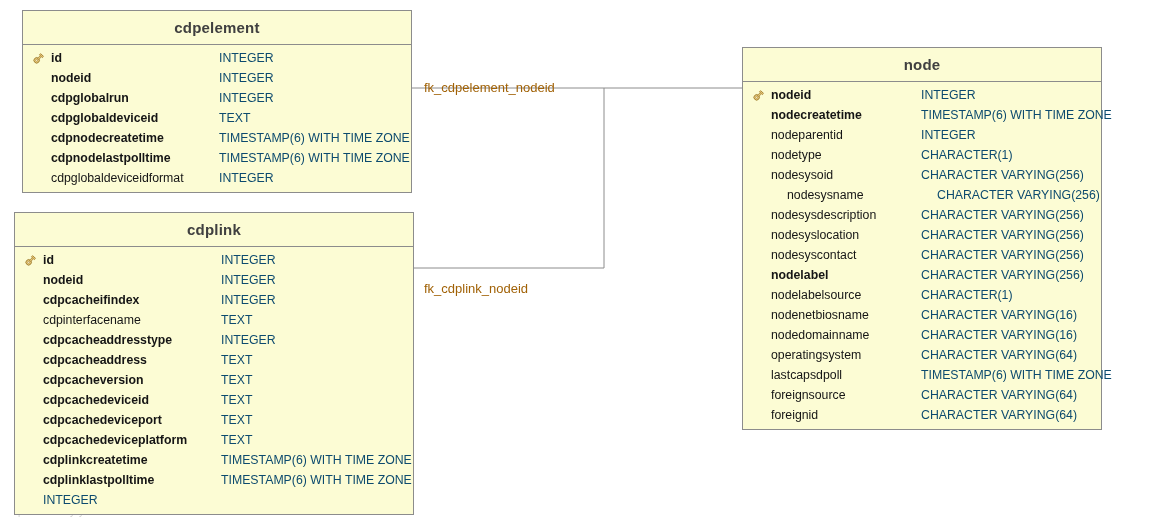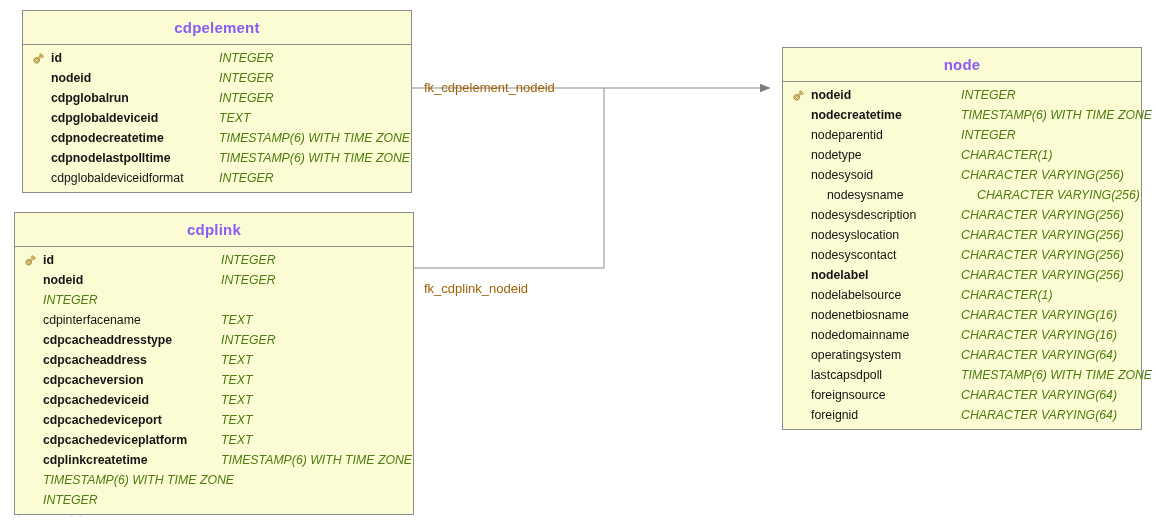--- a/index.html
+++ b/index.html
@@ -18,21 +18,21 @@
     position:absolute;
     background:#fcfcd4;
     border:1px solid #8c8c8c;
     box-sizing:border-box;
     z-index:3;
   }
   .entity-title{
     text-align:center;
     font-weight:bold;
     font-size:15px;
-    color:#8b5cf6;
+    color:#404040;
     line-height:1;
     padding:9px 4px 9px 4px;
     border-bottom:1px solid #8c8c8c;
     letter-spacing:.2px;
   }
   .cols{padding:3px 0 4px 0;}
   .col{
     display:flex;
     align-items:center;
     height:20px;
@@ -44,22 +44,21 @@
     width:24px;min-width:24px;
     display:flex;align-items:center;justify-content:center;
     margin-left:4px;
   }
   .col-name{
     flex:0 0 auto;
     overflow:hidden;
   }
   .col-type{
     flex:0 0 auto;
-    color:#4d7c0f;
-    font-style:italic;
+    color:#0c4a6e;
   }
   .col.nn .col-name{font-weight:bold;}
   .col.nullable .col-name{font-weight:normal;}
 
   
   .key-ico{display:block;width:14px;height:14px;}
 
   
   #links{position:absolute;left:0;top:0;width:1156px;height:523px;z-index:2;pointer-events:none;}
 
@@ -167,20 +166,21 @@
           <span class="col-name" style="width: 178px;">id</span>
           <span class="col-type">INTEGER</span>
         </div>
         <div class="col nn">
           <span class="keycell"></span>
           <span class="col-name" style="width: 178px;">nodeid</span>
           <span class="col-type">INTEGER</span>
         </div>
         <div class="col nn">
           <span class="keycell"></span>
+          <span class="col-name" style="width: 178px;">cdpcacheifindex</span>
           <span class="col-type">INTEGER</span>
         </div>
         <div class="col nullable">
           <span class="keycell"></span>
           <span class="col-name" style="width: 178px;">cdpinterfacename</span>
           <span class="col-type">TEXT</span>
         </div>
         <div class="col nn">
           <span class="keycell"></span>
           <span class="col-name" style="width: 178px;">cdpcacheaddresstype</span>
@@ -211,30 +211,31 @@
           <span class="col-name" style="width: 178px;">cdpcachedeviceplatform</span>
           <span class="col-type">TEXT</span>
         </div>
         <div class="col nn">
           <span class="keycell"></span>
           <span class="col-name" style="width: 178px;">cdplinkcreatetime</span>
           <span class="col-type">TIMESTAMP(6) WITH TIME ZONE</span>
         </div>
         <div class="col nn">
           <span class="keycell"></span>
+          <span class="col-name" style="width: 178px;">cdplinklastpolltime</span>
           <span class="col-type">TIMESTAMP(6) WITH TIME ZONE</span>
         </div>
         <div class="col nn">
           <span class="keycell"></span>
           <span class="col-type">INTEGER</span>
         </div>
       </div>
   </div>
 
-  <div class="entity" id="ent-node" style="left:782px;top:47px;width:360px;">
+  <div class="entity" id="ent-node" style="left:742px;top:47px;width:360px;">
     <div class="entity-title">node</div>
     <div class="cols">
         <div class="col nn">
           <span class="keycell">
             <svg class="key-ico" viewBox="0 0 16 16">
               <g transform="rotate(-45 8 8)">
                 <circle cx="4.2" cy="8" r="3.1" fill="#e8c97a" stroke="#9c7b2e" stroke-width="1"></circle>
                 <circle cx="4.2" cy="8" r="1.1" fill="#fdf6e0" stroke="#9c7b2e" stroke-width=".6"></circle>
                 <rect x="6.6" y="7.1" width="6.4" height="1.9" fill="#e8c97a" stroke="#9c7b2e" stroke-width=".8"></rect>
                 <rect x="11.0" y="5.6" width="1.8" height="4.9" rx=".5" fill="#e8c97a" stroke="#9c7b2e" stroke-width=".8"></rect>

